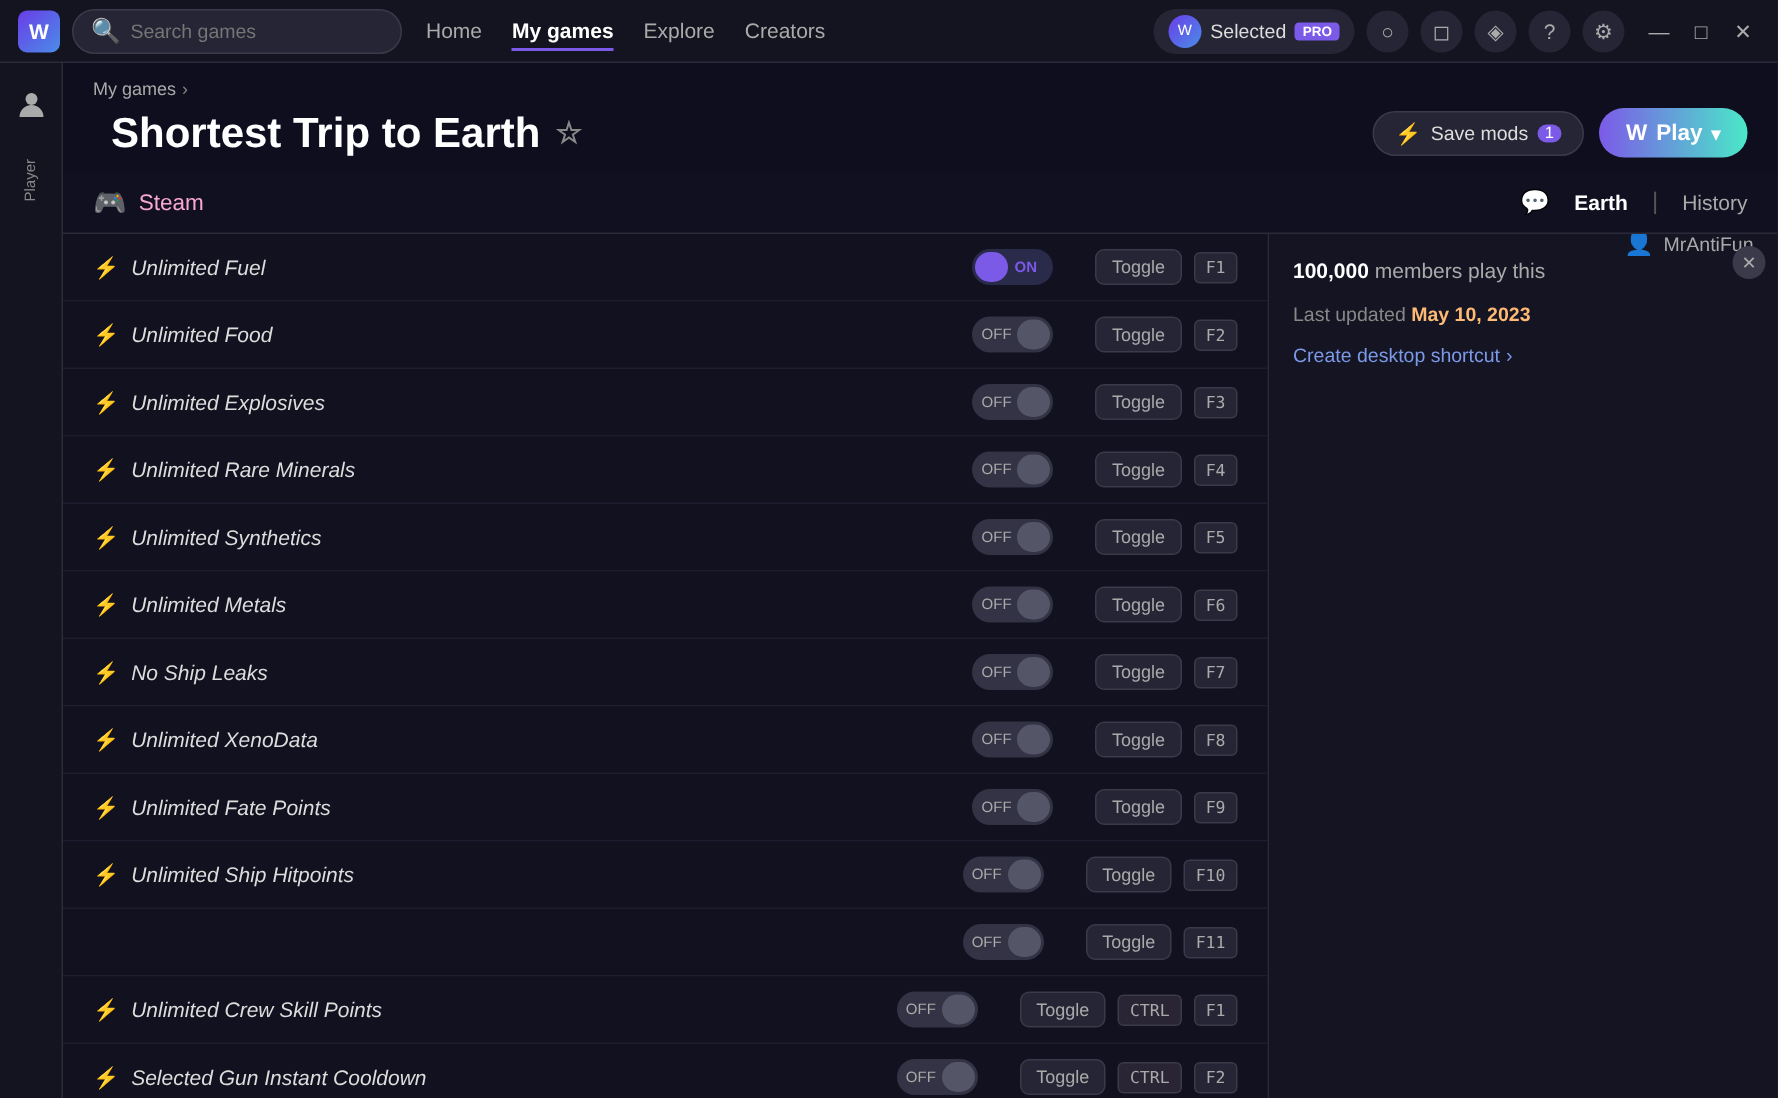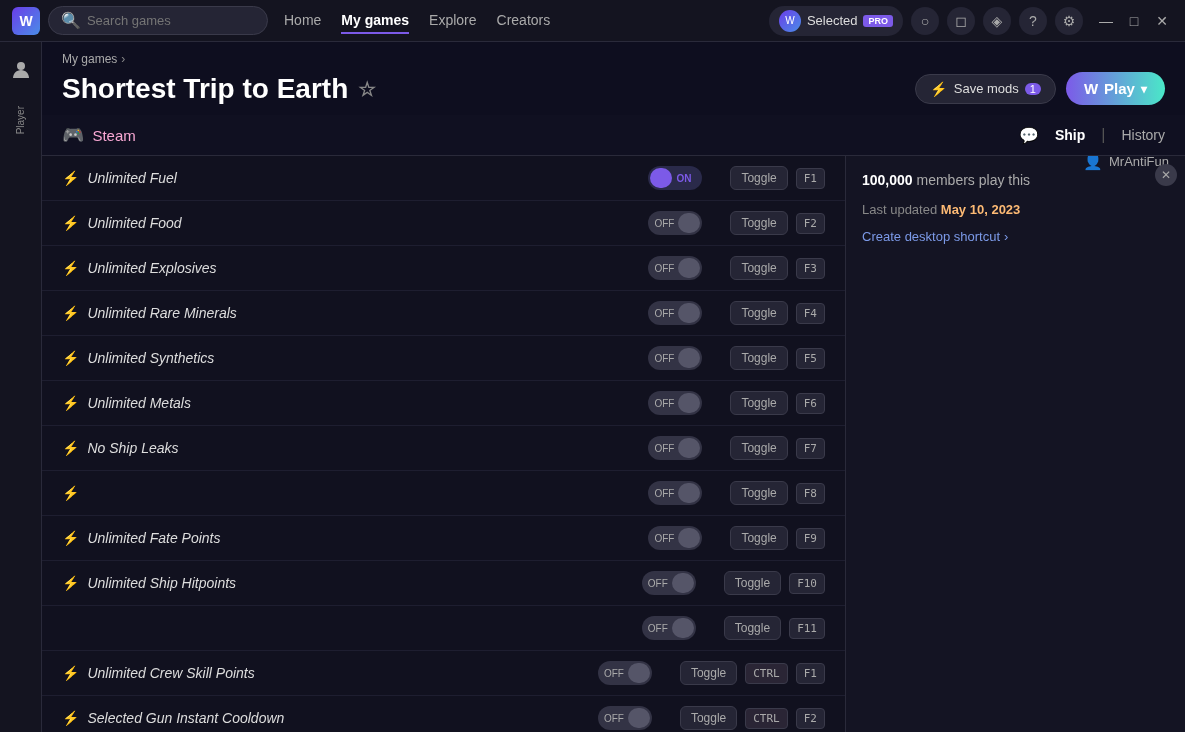--- a/index.html
+++ b/index.html
@@ -238,20 +238,21 @@
       justify-content: space-between;
     }
 
     .game-title {
       font-size: 28px;
       font-weight: 700;
       color: #fff;
       display: flex;
       align-items: center;
       gap: 10px;
+      margin-left: 12px;
     }
 
     .star-icon {
       color: #888;
       font-size: 20px;
       cursor: pointer;
     }
 
     .header-actions {
       display: flex;
@@ -652,21 +653,21 @@
         </div>
       </div>
 
       <div class="platform-row">
         <div class="platform-info">
           <span class="platform-icon">🎮</span>
           <span class="platform-name">Steam</span>
         </div>
         <div class="tab-row">
           <span class="chat-icon">💬</span>
-          <span class="tab active">Ship</span>
+          <span class="tab active">Earth</span>
           <span class="tab-divider">|</span>
           <span class="tab">History</span>
         </div>
       </div>
 
       <div class="mods-area">
 
         <div class="mods-list" id="mods-list-container">
         <div class="mod-row">
       <span class="mod-lightning">⚡</span>
@@ -754,20 +755,23 @@
       <div class="toggle-switch off" style="margin-left:auto;">
         <span class="toggle-label">OFF</span>
                 <span class="toggle-knob"></span>
       </div>
       <button class="toggle-btn">Toggle</button>
 
       <span class="key-badge">F7</span>
     </div>
             <div class="mod-row">
       <span class="mod-lightning">⚡</span>
+      <span class="mod-name">
+        Unlimited XenoData
+      </span>
       <div class="toggle-switch off" style="margin-left:auto;">
         <span class="toggle-label">OFF</span>
                 <span class="toggle-knob"></span>
       </div>
       <button class="toggle-btn">Toggle</button>
 
       <span class="key-badge">F8</span>
     </div>
             <div class="mod-row">
       <span class="mod-lightning">⚡</span>

